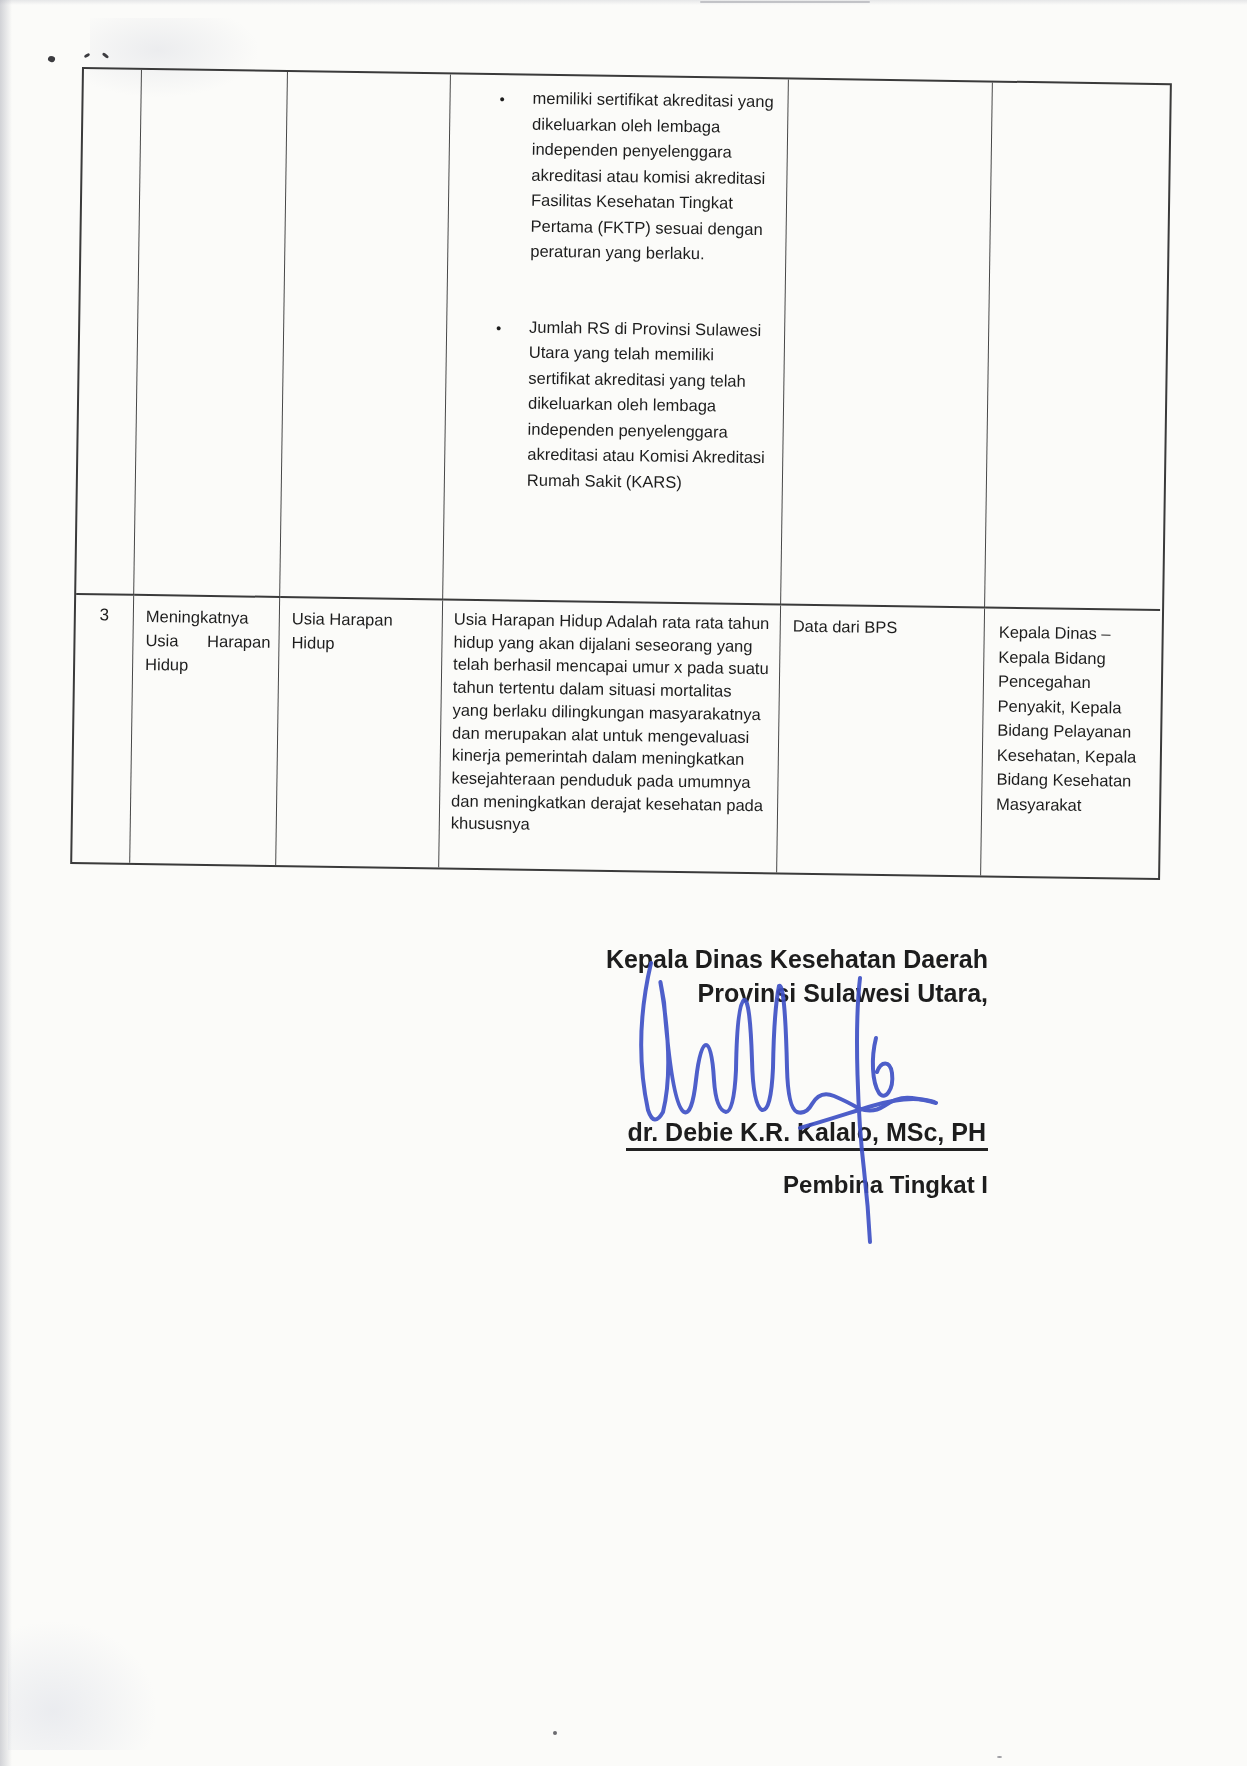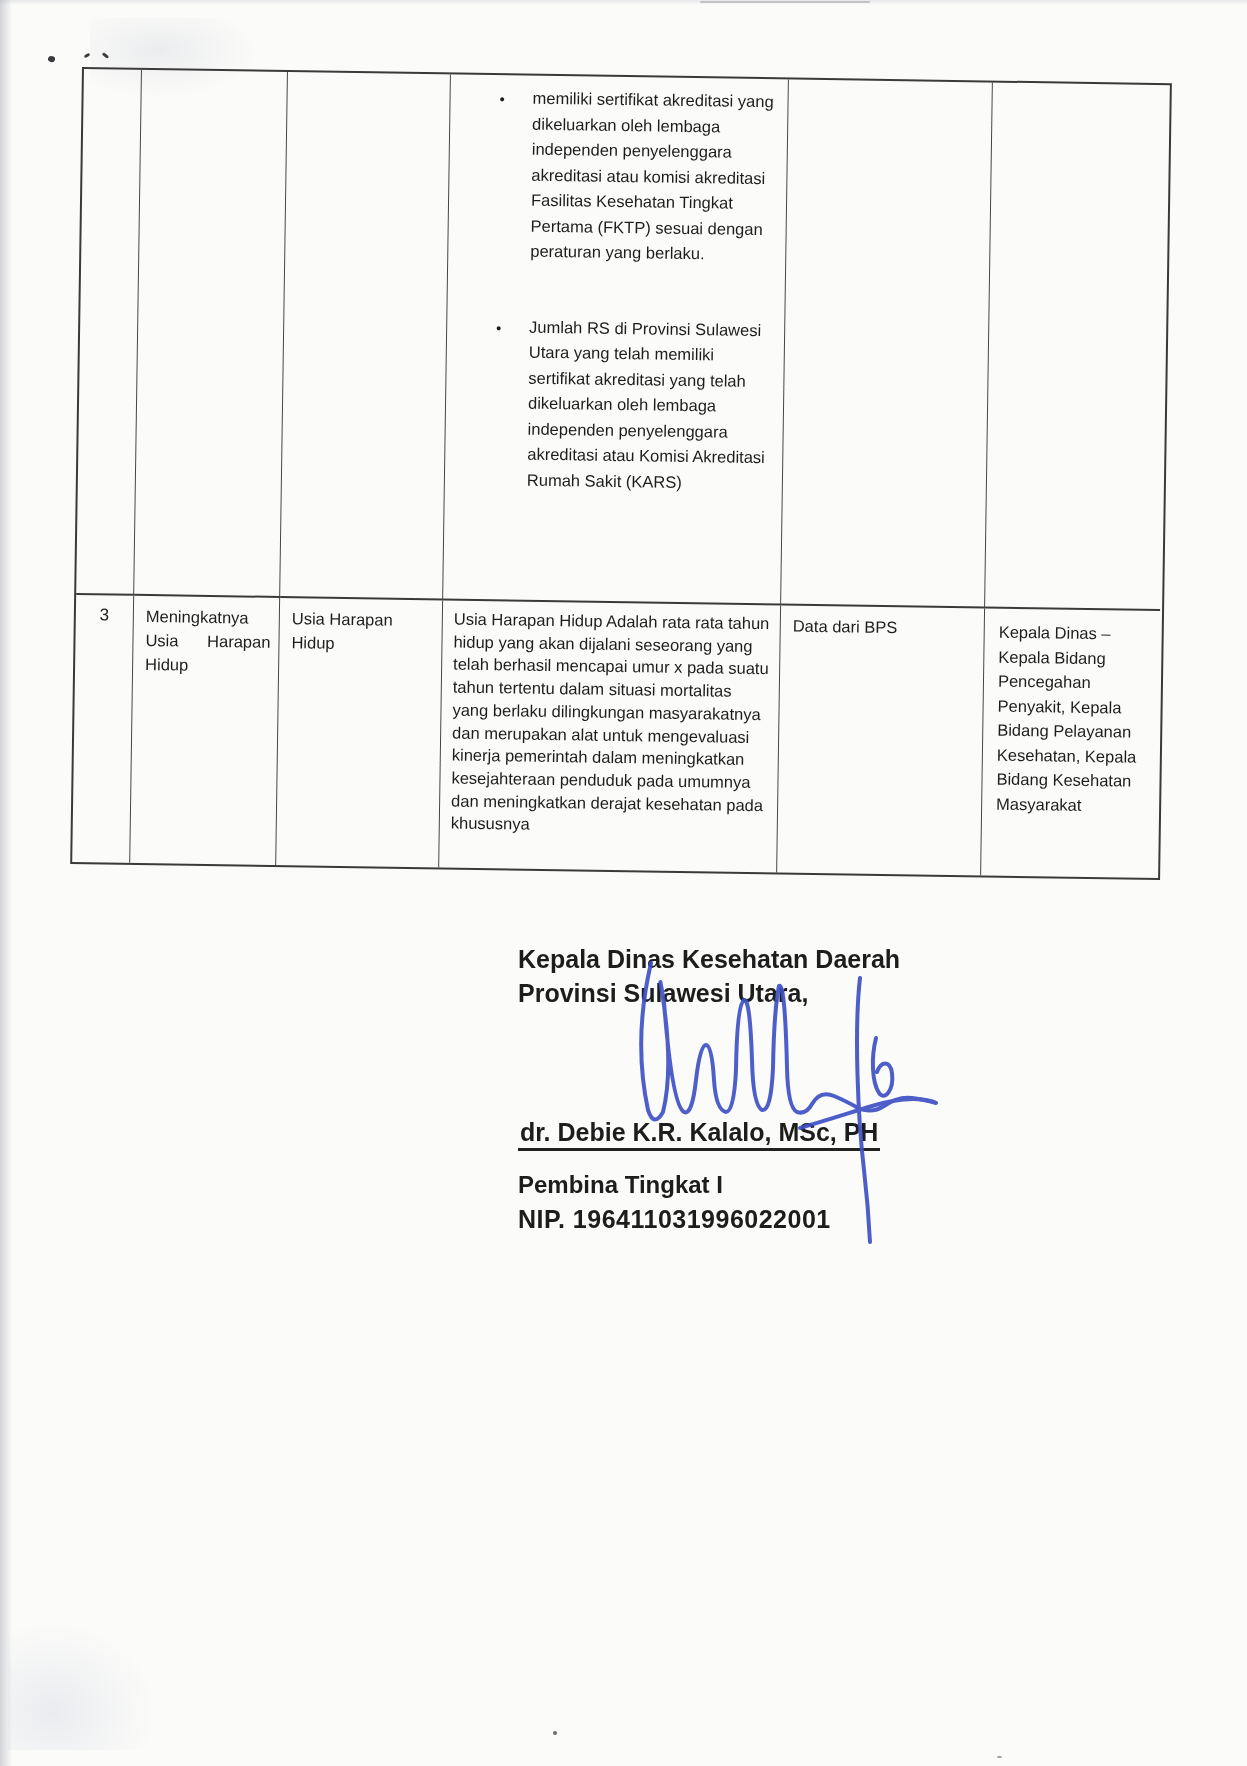--- a/index.html
+++ b/index.html
@@ -91,21 +91,21 @@
   .cell-no{padding-top:8px;text-align:center;font-size:17px;}
   .cell-sasaran{padding:8px 8px 0 12px;text-align:justify;}
   .cell-indikator{padding:8px 22px 0 12px;}
   .cell-definisi{padding:7px 8px 0 11px;line-height:22.7px;}
   .cell-sumber{padding:8px 8px 0 12px;}
   .cell-pj{padding:11px 9px 0 14px;line-height:24.5px;}
 
   
   .sig-block{
     position:absolute;left:518px;top:942px;width:470px;
-    text-align:left;
+    text-align:right;
     font-weight:bold;
     color:var(--color-ink);
   }
   .sig-line{font-size:25px;line-height:34px;}
   .sig-gap{height:107px;}
   .sig-name{
     display:inline-block;
     font-size:25px;line-height:30px;
     border-bottom:3px solid #222;
     padding:0 2px 1px 2px;
@@ -153,21 +153,20 @@
     <div class="cell last-row cell-sumber">Data dari BPS</div>
     <div class="cell last-row last-col cell-pj">Kepala Dinas – Kepala Bidang Pencegahan Penyakit, Kepala Bidang Pelayanan Kesehatan, Kepala Bidang Kesehatan Masyarakat</div>
   </div>
 
   <div class="sig-block">
     <div class="sig-line">Kepala Dinas Kesehatan Daerah</div>
     <div class="sig-line">Provinsi Sulawesi Utara,</div>
     <div class="sig-gap"></div>
     <div><span class="sig-name">dr. Debie K.R. Kalalo, MSc, PH</span></div>
     <div class="sig-rank">Pembina Tingkat I</div>
-    <div class="sig-nip">NIP. 196411031996022001</div>
   </div>
 
   <svg class="sig-svg" viewBox="0 0 1247 1766">
     <g fill="none" stroke="var(--color-signature_ink)" stroke-width="4" stroke-linecap="round" stroke-linejoin="round" opacity="0.92">
 
       <path d="M 651 963
                Q 633 1040 648 1110
                Q 654 1128 663 1112
                Q 674 1068 662 992
                Q 658 968 664 1002

